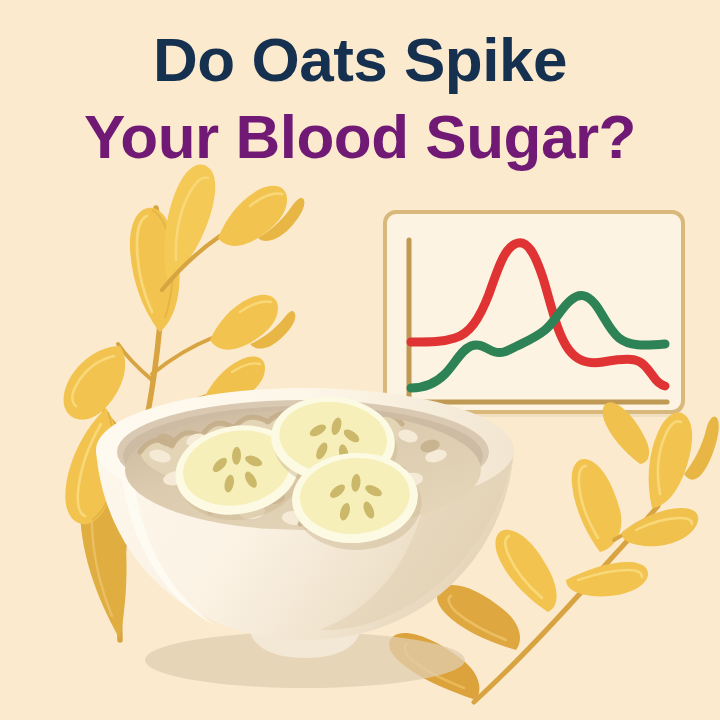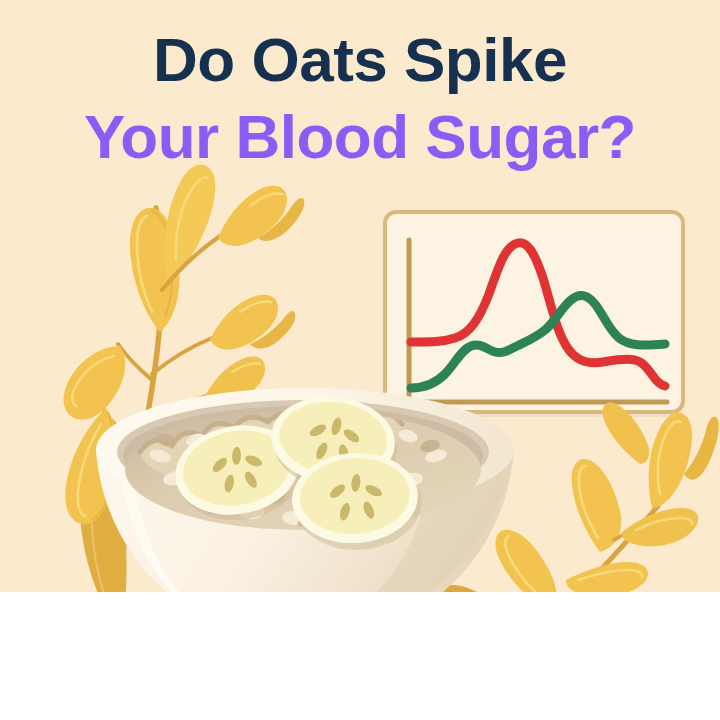--- a/index.html
+++ b/index.html
@@ -4,21 +4,21 @@
 <title>Do Oats Spike Your Blood Sugar?</title>
 <style>
   html,body{margin:0;padding:0;}
   body{
     width:720px;height:720px;
     font-family:"Liberation Sans","DejaVu Sans",sans-serif;
     overflow:hidden;
   }
   #poster{
     position:relative;
-    width:720px;height:592px;
+    width:720px;height:720px;
     background:#fbeacd;
     overflow:hidden;
   }
   
   #title-block{
     position:absolute;left:0;top:22px;width:720px;
     text-align:center;
     z-index:40;
   }
   .title-line{
@@ -45,21 +45,21 @@
   #art-bowl{z-index:30;}
   svg{overflow:visible;}
 </style>
 </head>
 <body>
 
 <div id="poster" style="background: rgb(251, 234, 205);">
 
   <div id="title-block">
     <span class="title-line" style="color: rgb(22, 48, 79);">Do Oats Spike</span>
-    <span class="title-line" style="color: #8b5cf6;">Your Blood Sugar?</span>
+    <span class="title-line" style="color: #701a75;">Your Blood Sugar?</span>
   </div>
 
   <div class="art" id="art-sprig-left">
     <svg viewBox="0 0 720 720" width="720" height="720" xmlns="http://www.w3.org/2000/svg" aria-hidden="true">
       <g>
 
         <path d="M120,640 C118,580 125,520 138,462 C150,408 160,350 162,288 C163,252 160,228 156,208" stroke="#d8a441" stroke-width="5.5" fill="none" stroke-linecap="round"></path>
 
         <path d="M118,636 C96,596 82,556 80,514 C79,490 86,474 97,470 C108,467 116,480 121,504 C129,546 128,596 120,638 Z" fill="#e0ad41"></path>
         <path d="M112,616 C100,586 93,556 92,526 C91,506 95,492 101,490" stroke="#ecc267" stroke-width="2.4" fill="none" stroke-linecap="round" opacity=".85"></path>

